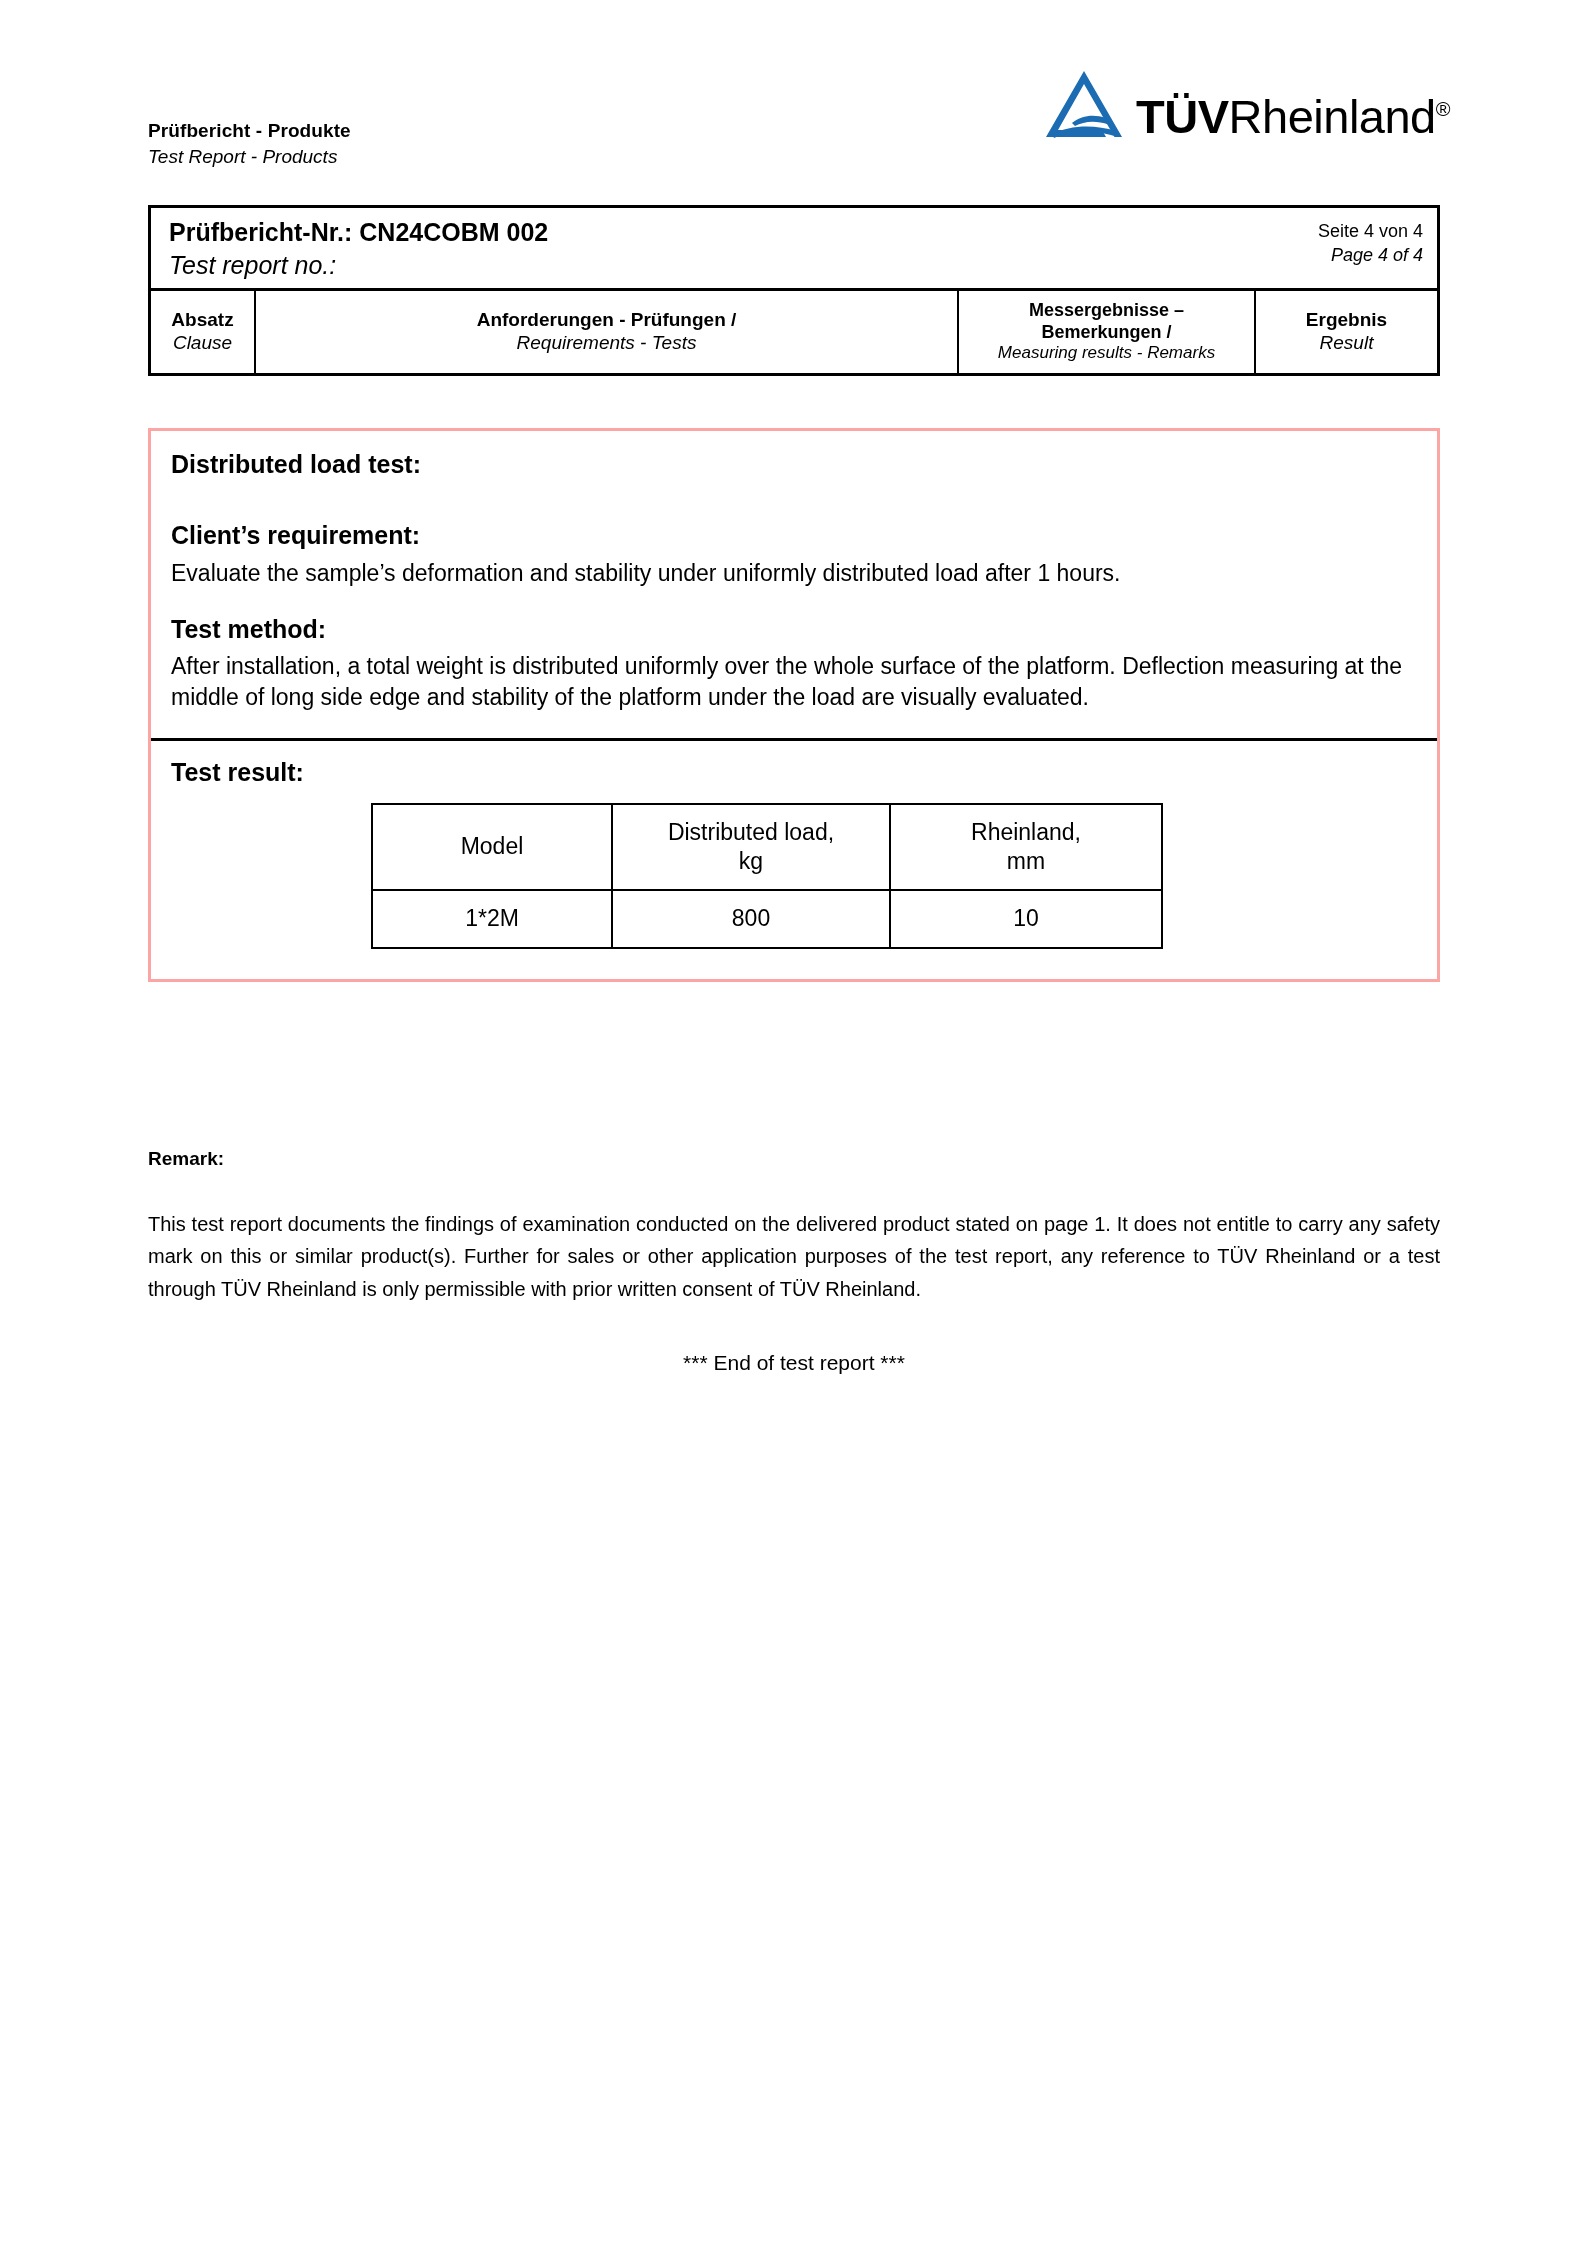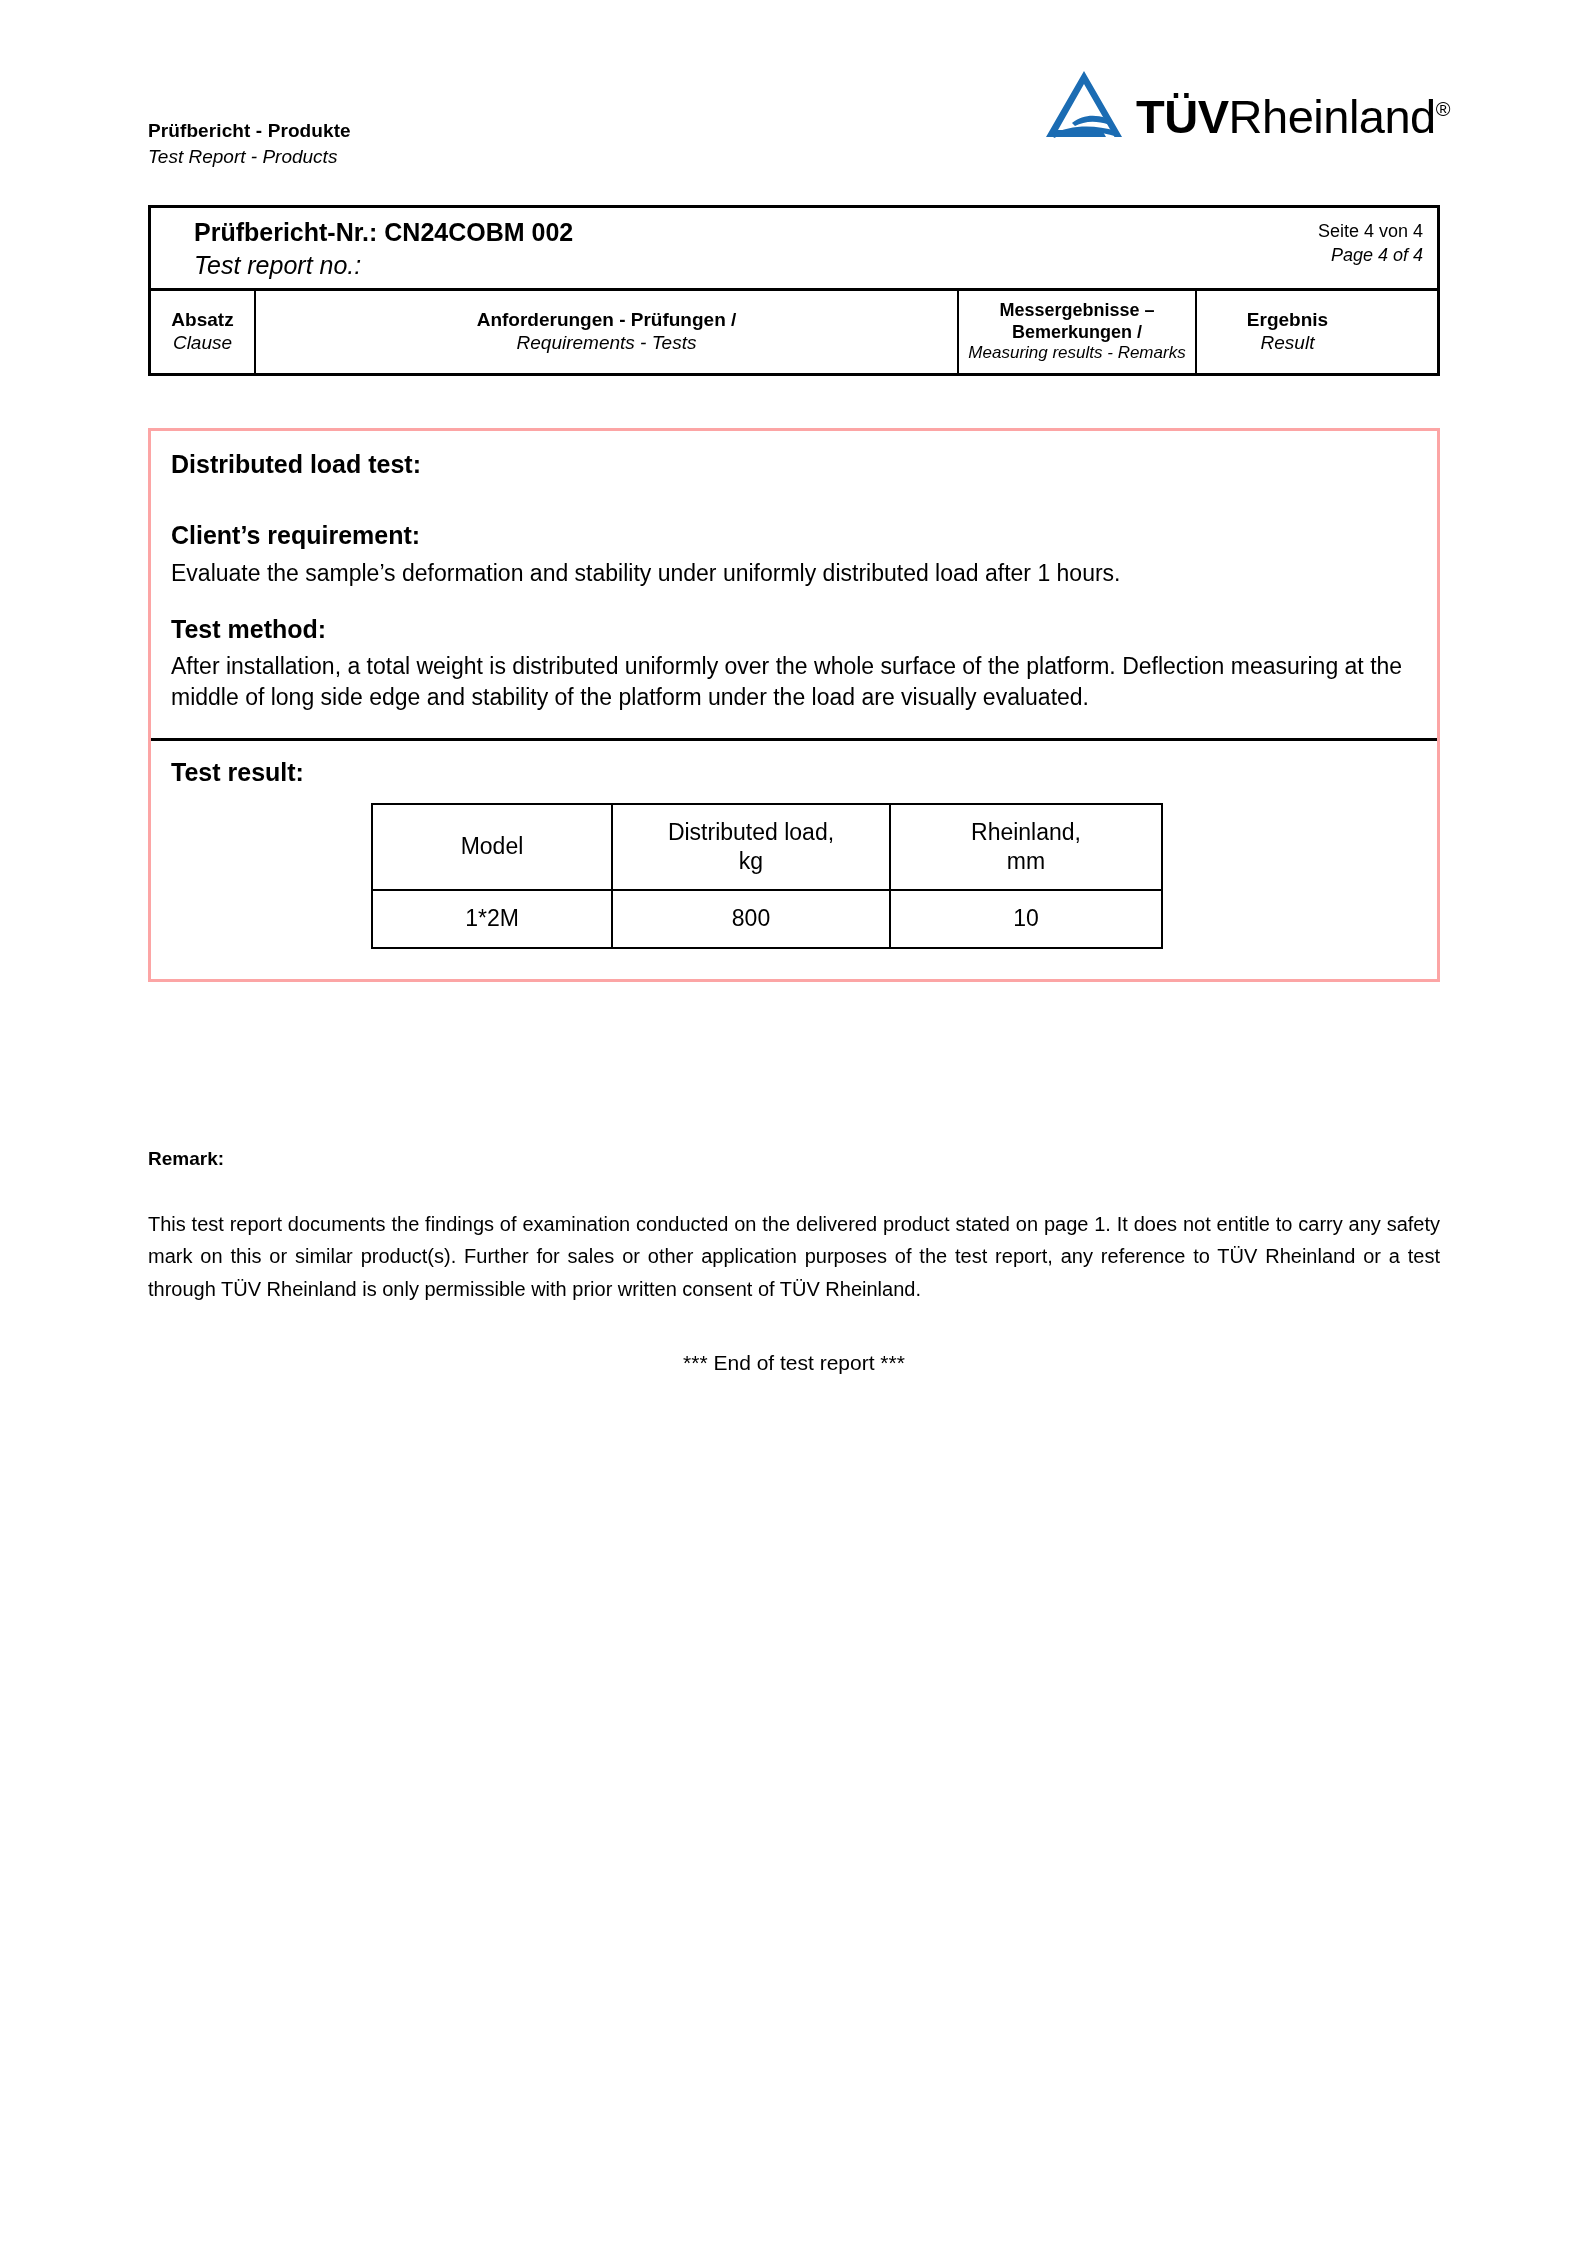--- a/index.html
+++ b/index.html
@@ -84,21 +84,20 @@
     border: 3px solid #000;
     border-bottom: none;
     height: 83px;
     box-sizing: border-box;
   }
   .reportno-left {
     position: absolute;
     left: 18px;
     top: 8px;
     line-height: 1.3;
-    margin-left: 25px;
   }
   .rn-de {
     font-size: 25px;
     font-weight: bold;
   }
   .rn-en {
     font-size: 25px;
     font-style: italic;
   }
   .reportno-right {
@@ -129,21 +128,21 @@
     flex-direction: column;
     align-items: center;
     justify-content: center;
     text-align: left;
     line-height: 1.2;
     padding: 0 4px;
   }
   .colhead .cell:last-child { border-right: none; }
   .c-clause { width: 105px; }
   .c-req    { width: 703px; }
-  .c-meas   { width: 238px; }
+  .c-meas   { width: 297px; }
   .c-result { width: 181px; }
   .ch-de { font-size: 19px; font-weight: bold; }
   .ch-en { font-size: 19px; font-style: italic; }
   .c-meas .ch-de { font-size: 18px; }
   .c-meas .ch-en { font-size: 17px; }
 
   
   .content-box {
     position: absolute;
     left: 148px;

